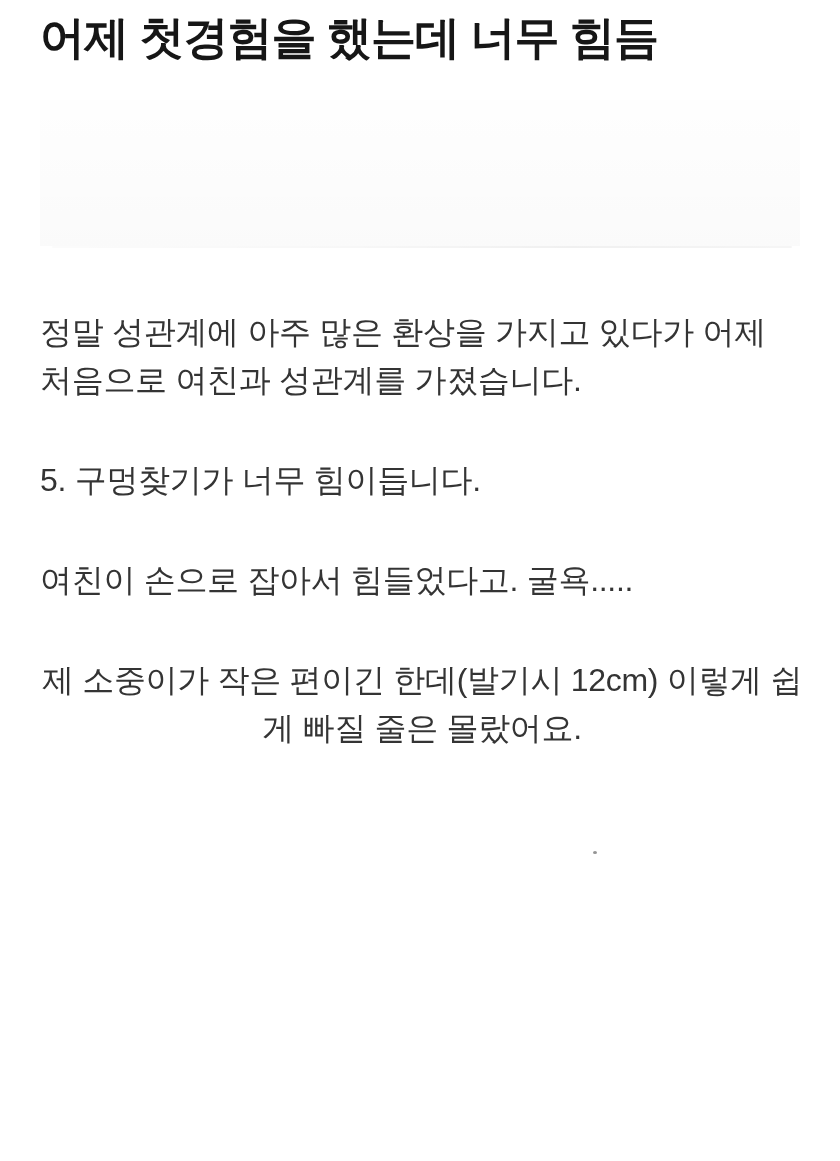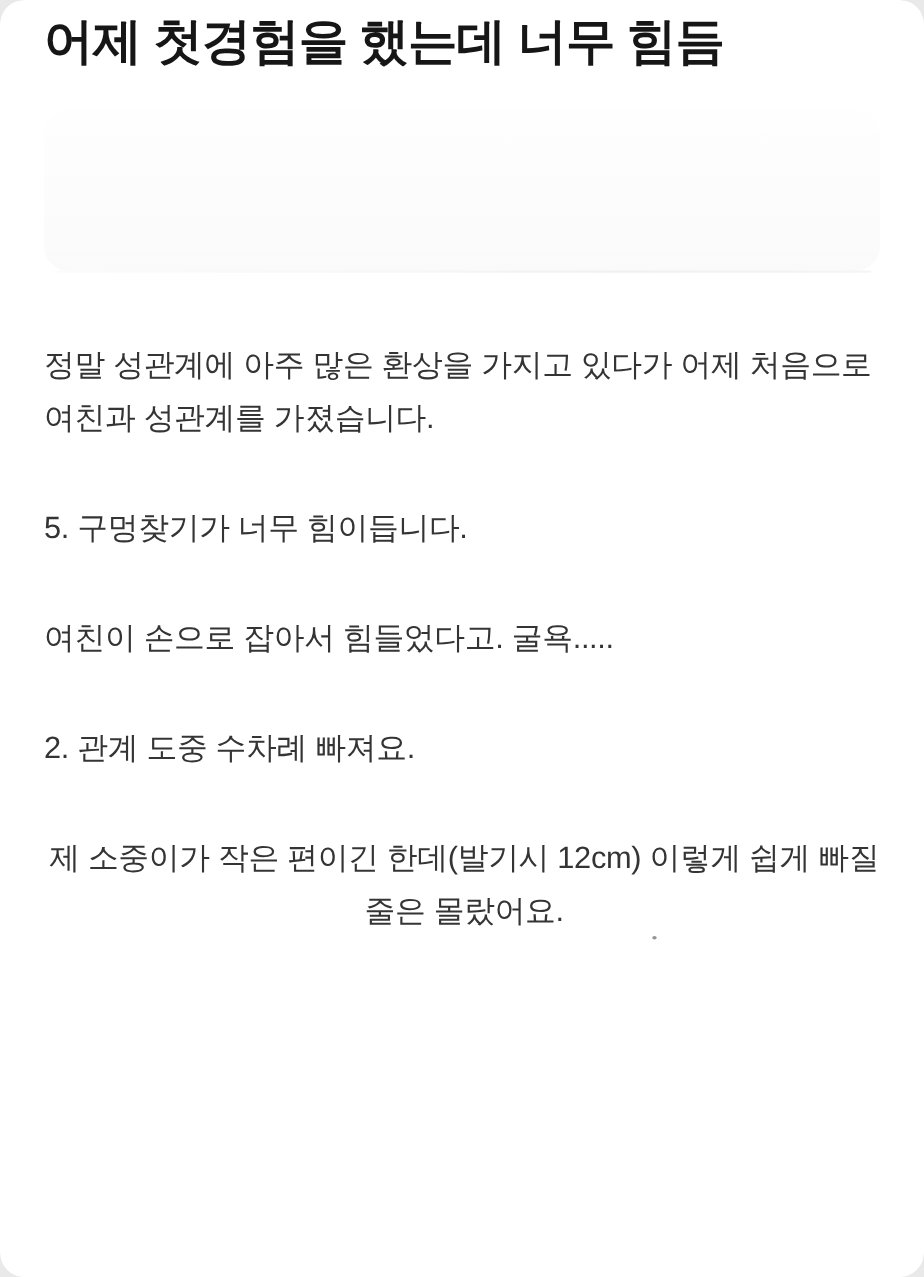--- a/index.html
+++ b/index.html
@@ -1,20 +1,20 @@
 <!DOCTYPE html>
 <html lang="ko" style="--bg: #ffffff; --title-color: #161616; --body-color: #343434;"><head>
 <meta charset="utf-8">
 <style>
   :root {
     --bg: #ffffff;
     --title-color: #161616;
     --body-color: #343434;
   }
-  * { margin: 0; padding: 0; box-sizing: border-box; border-radius: 22px; }
+  * { margin: 0; padding: 0; box-sizing: border-box; }
   html, body { background: #e9e9e9; }
   .page {
     position: relative;
     width: 840px;
     height: 1161px;
     margin: 0 auto;
     background: var(--bg);
     overflow: hidden;
     font-family: "Liberation Sans", "DejaVu Sans", sans-serif;
   }
@@ -63,21 +63,21 @@
     background: rgba(60,60,60,0.55);
     border-radius: 50%;
   }
   .post-body {
     position: absolute;
     top: 308px;
     left: 40px;
     width: 764px;
   }
   .post-body p {
-    font-size: 28px;
+    font-size: 32px;
     line-height: 48px;
     letter-spacing: -0.3px;
     color: var(--body-color);
     word-break: break-all;
     margin-bottom: 52px;
   }
   .post-body p:last-child { margin-bottom: 0; text-align: center; }
 </style>
 </head>
 <body>
@@ -89,17 +89,16 @@
   <div class="faded-image"></div>
 
   <div class="faded-image-edge"></div>
 
   <div class="speck"></div>
 
   <div class="post-body">
     <p>정말 성관계에 아주 많은 환상을 가지고 있다가 어제 처음으로 여친과 성관계를 가졌습니다.</p>
     <p>5. 구멍찾기가 너무 힘이듭니다.</p>
     <p>여친이 손으로 잡아서 힘들었다고. 굴욕.....</p>
-    <p>2. 관계 도중 수차례 빠져요.</p>
     <p>제 소중이가 작은 편이긴 한데(발기시 12cm) 이렇게 쉽게 빠질 줄은 몰랐어요.</p>
   </div>
 
 </div>
 
 </body></html>

